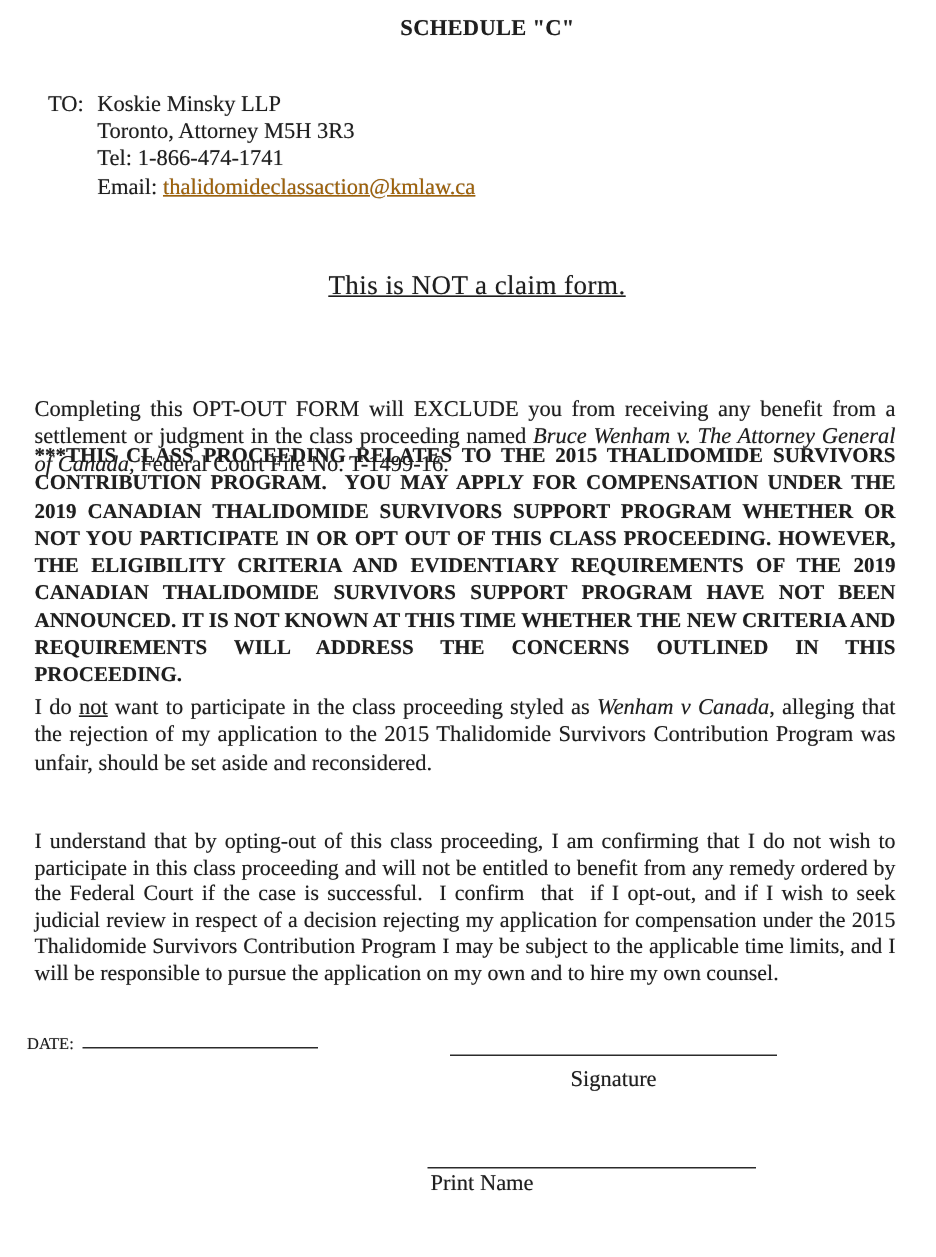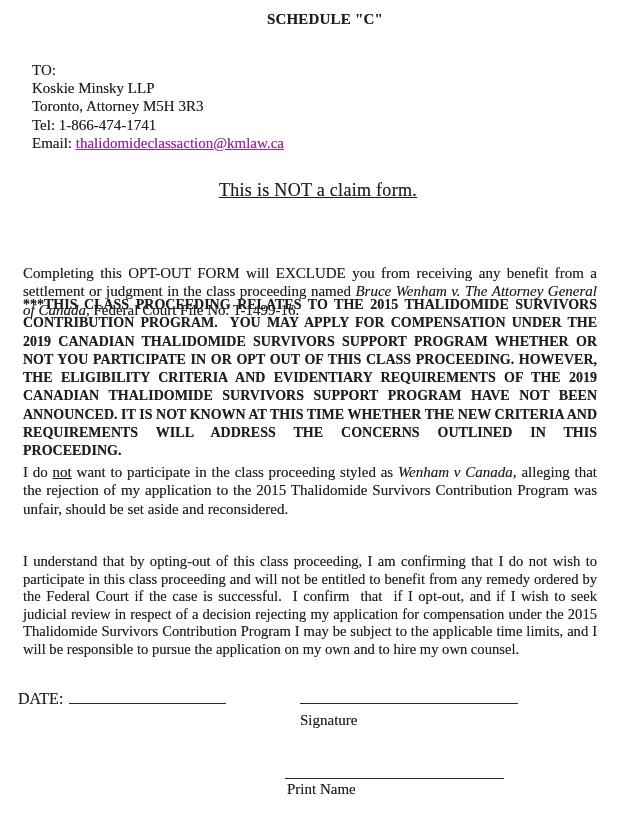--- a/index.html
+++ b/index.html
@@ -10,51 +10,51 @@
     font-family:"Liberation Serif","DejaVu Serif",serif;
     color:#1e1e1e;
     text-shadow:0 0 .5px rgba(45,45,45,.55); 
     overflow:hidden;
   }
   .doc-header {
     position:absolute; top:9px; left:26px; right:0;
     text-align:center; font-weight:bold; font-size:15px; line-height:21px;
     letter-spacing:.2px;
   }
-  .to-block { position:absolute; top:61px; left:32px; display:flex;flex-direction:column; }
+  .to-block { position:absolute; top:61px; left:32px; display:flex; }
   .to-label { font-size:15px; line-height:18.2px; margin-right:9px; }
   .to-lines { font-size:15px; line-height:18.2px; }
   .email a, .email-link {
-    color:#a21caf; text-decoration:underline; cursor:pointer;
+    color:#a16207; text-decoration:underline; cursor:pointer;
   }
   .claim-heading {
     position:absolute; top:180px; left:12px; right:0;
     text-align:center; font-size:18px; letter-spacing:.3px;
     text-decoration:underline;
   }
   .para {
     position:absolute; left:23px; width:574px; margin:0;
     text-align:justify; font-size:15px; line-height:18.4px;
   }
   #intro-paragraph { top:220px;margin-top:44px; }
   #program-notice  { top:296px; font-weight:bold; font-size:14px; line-height:18.3px; }
   #optout-paragraph{ top:463px; }
   #ack-paragraph   { top:553px; font-weight:normal; font-size:14.6px; line-height:17.6px; }
   .u  { text-decoration:underline; }
   .bi { font-weight:normal; font-style:italic; }
-  .date-row { position:absolute; top:690px; left:18px; font-size:16px; }
+  .date-row { position:absolute; top:690px; left:18px; font-size:11px; }
   .fill-line {
     display:inline-block; width:157px; margin-left:6px;
     border-bottom:1.6px solid #2b2b2b;
   }
   .rule { position:absolute; height:0; border-top:1.8px solid #2b2b2b; }
   #signature-rule { top:703px; left:300px; width:218px; }
   #signature-label {
     position:absolute; top:712px; left:300px; width:218px;
-    text-align:left; font-size:15px;
+    text-align:center; font-size:15px;
   }
   #print-rule { top:778px; left:285px; width:219px; }
   #print-label {
     position:absolute; top:781px; left:287px; font-size:15px;
   }
 </style>
 </head>
 <body>
 
 <div id="page">

